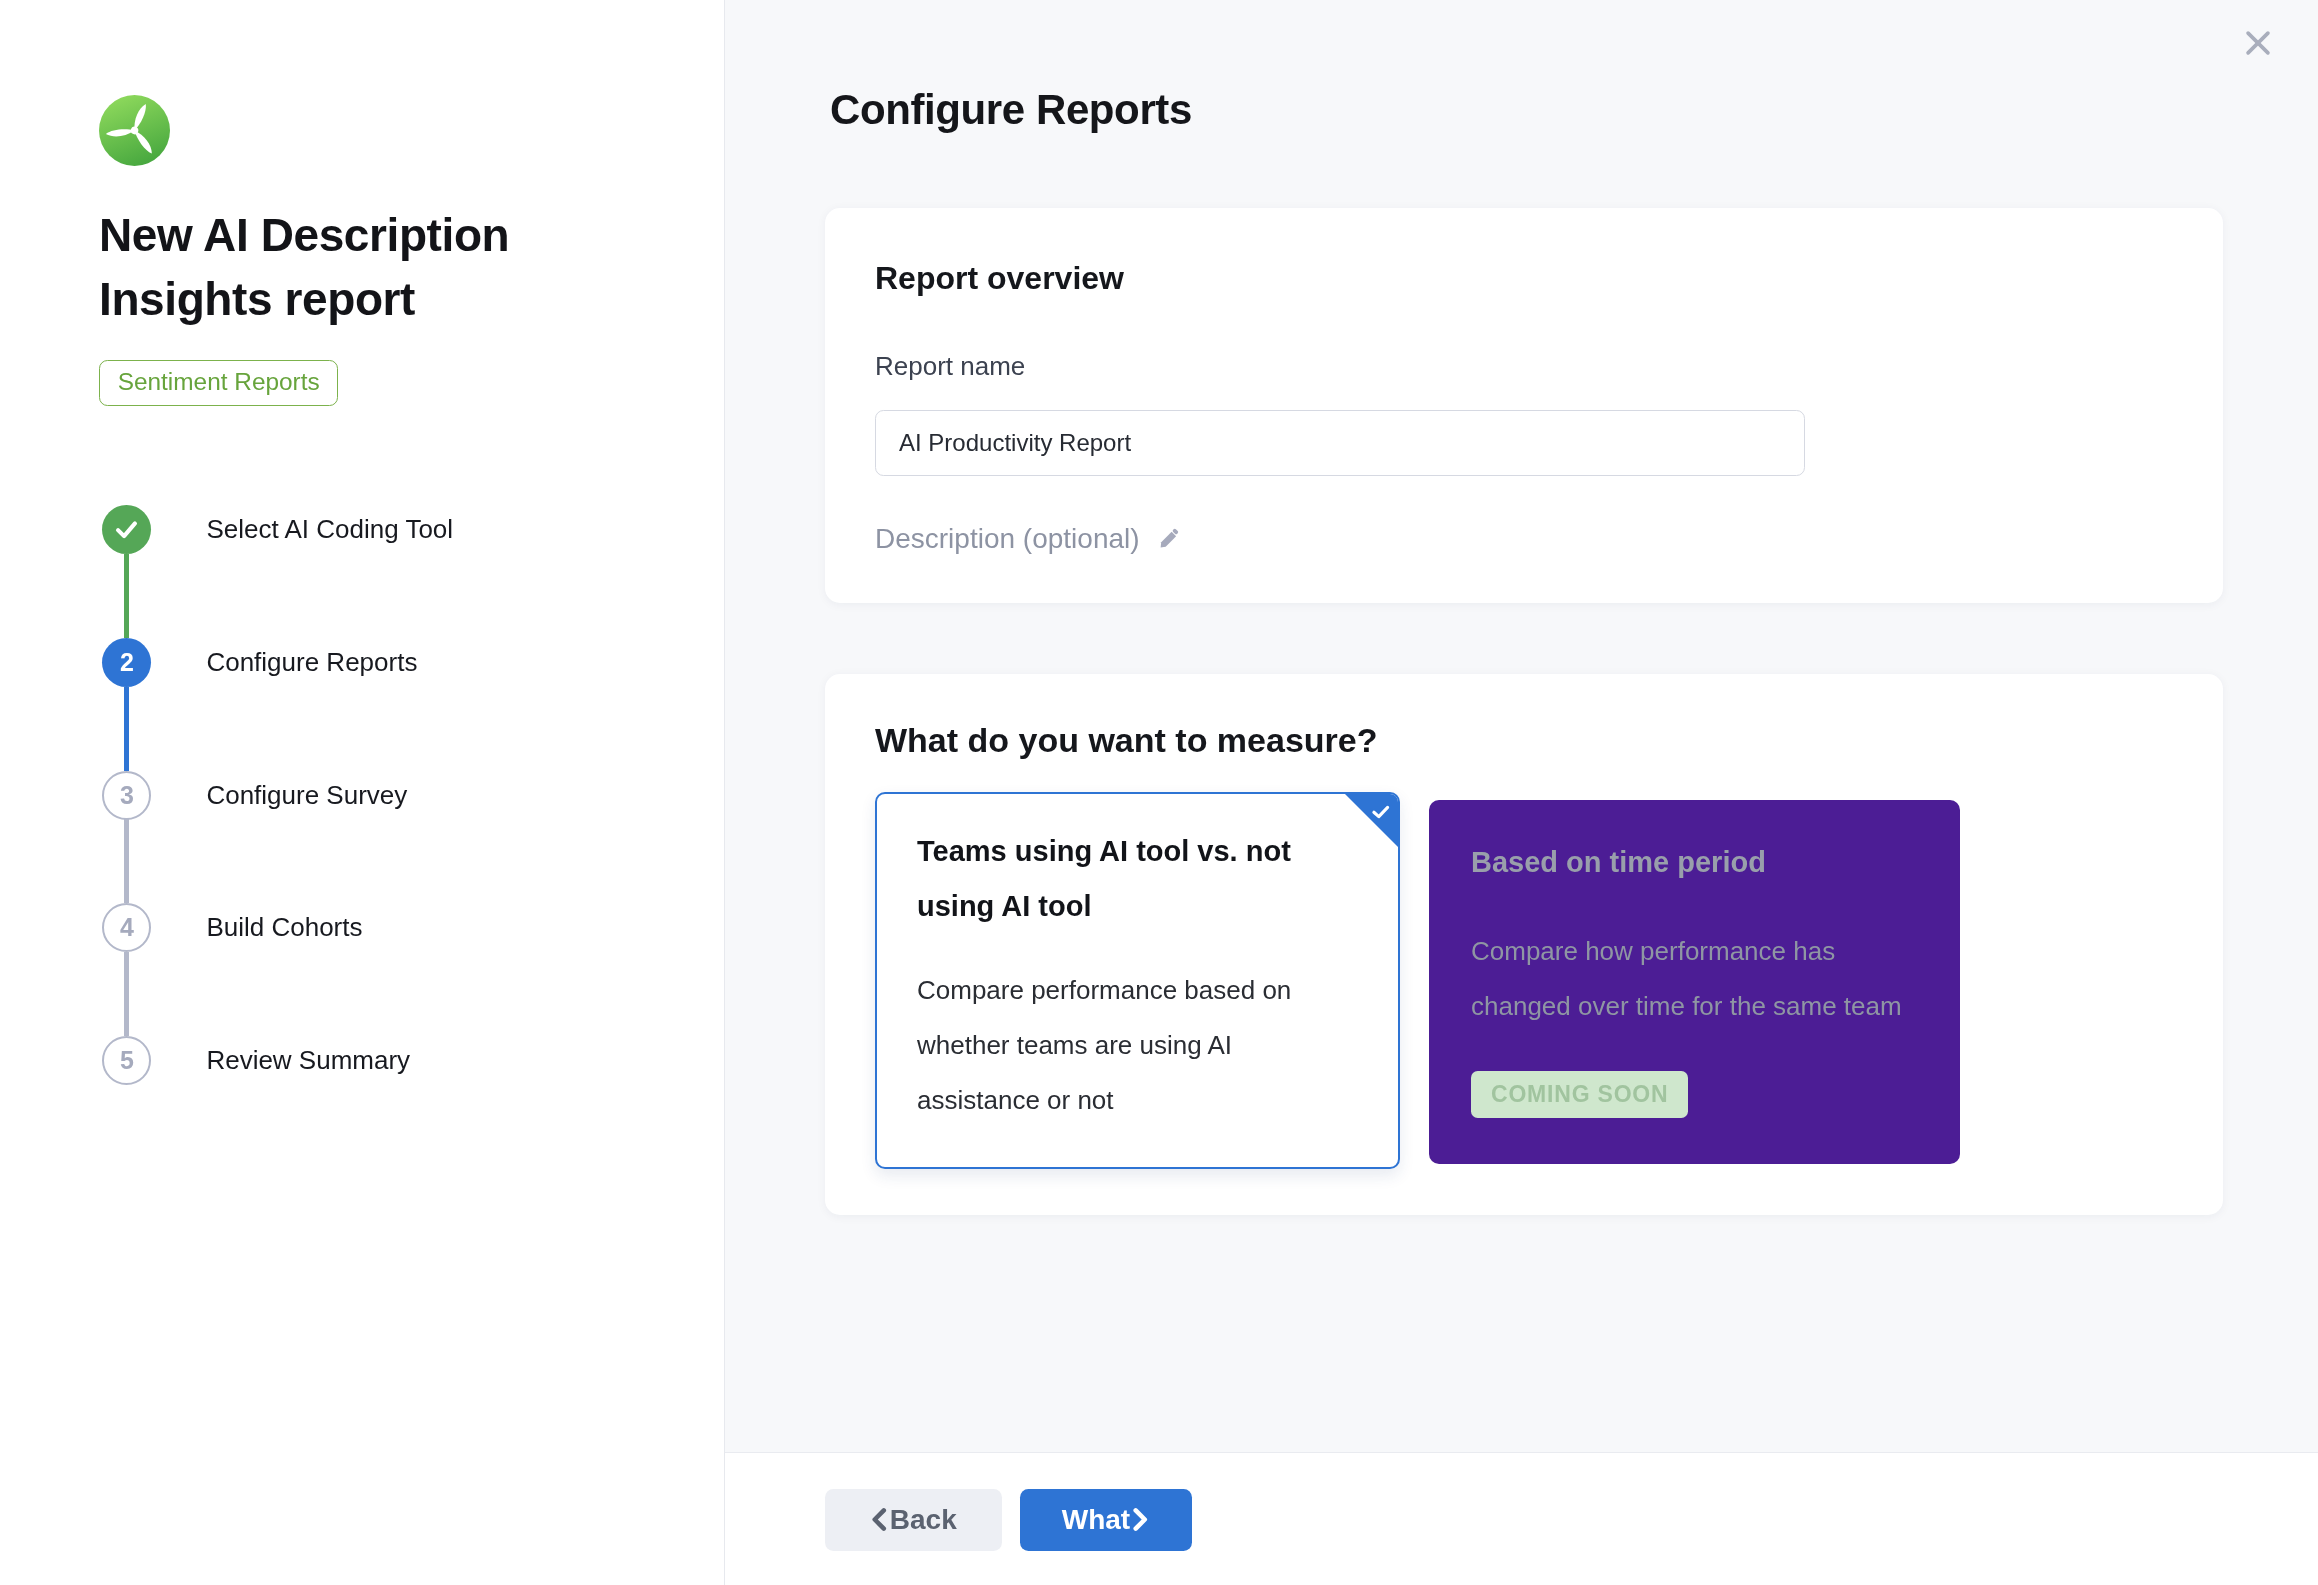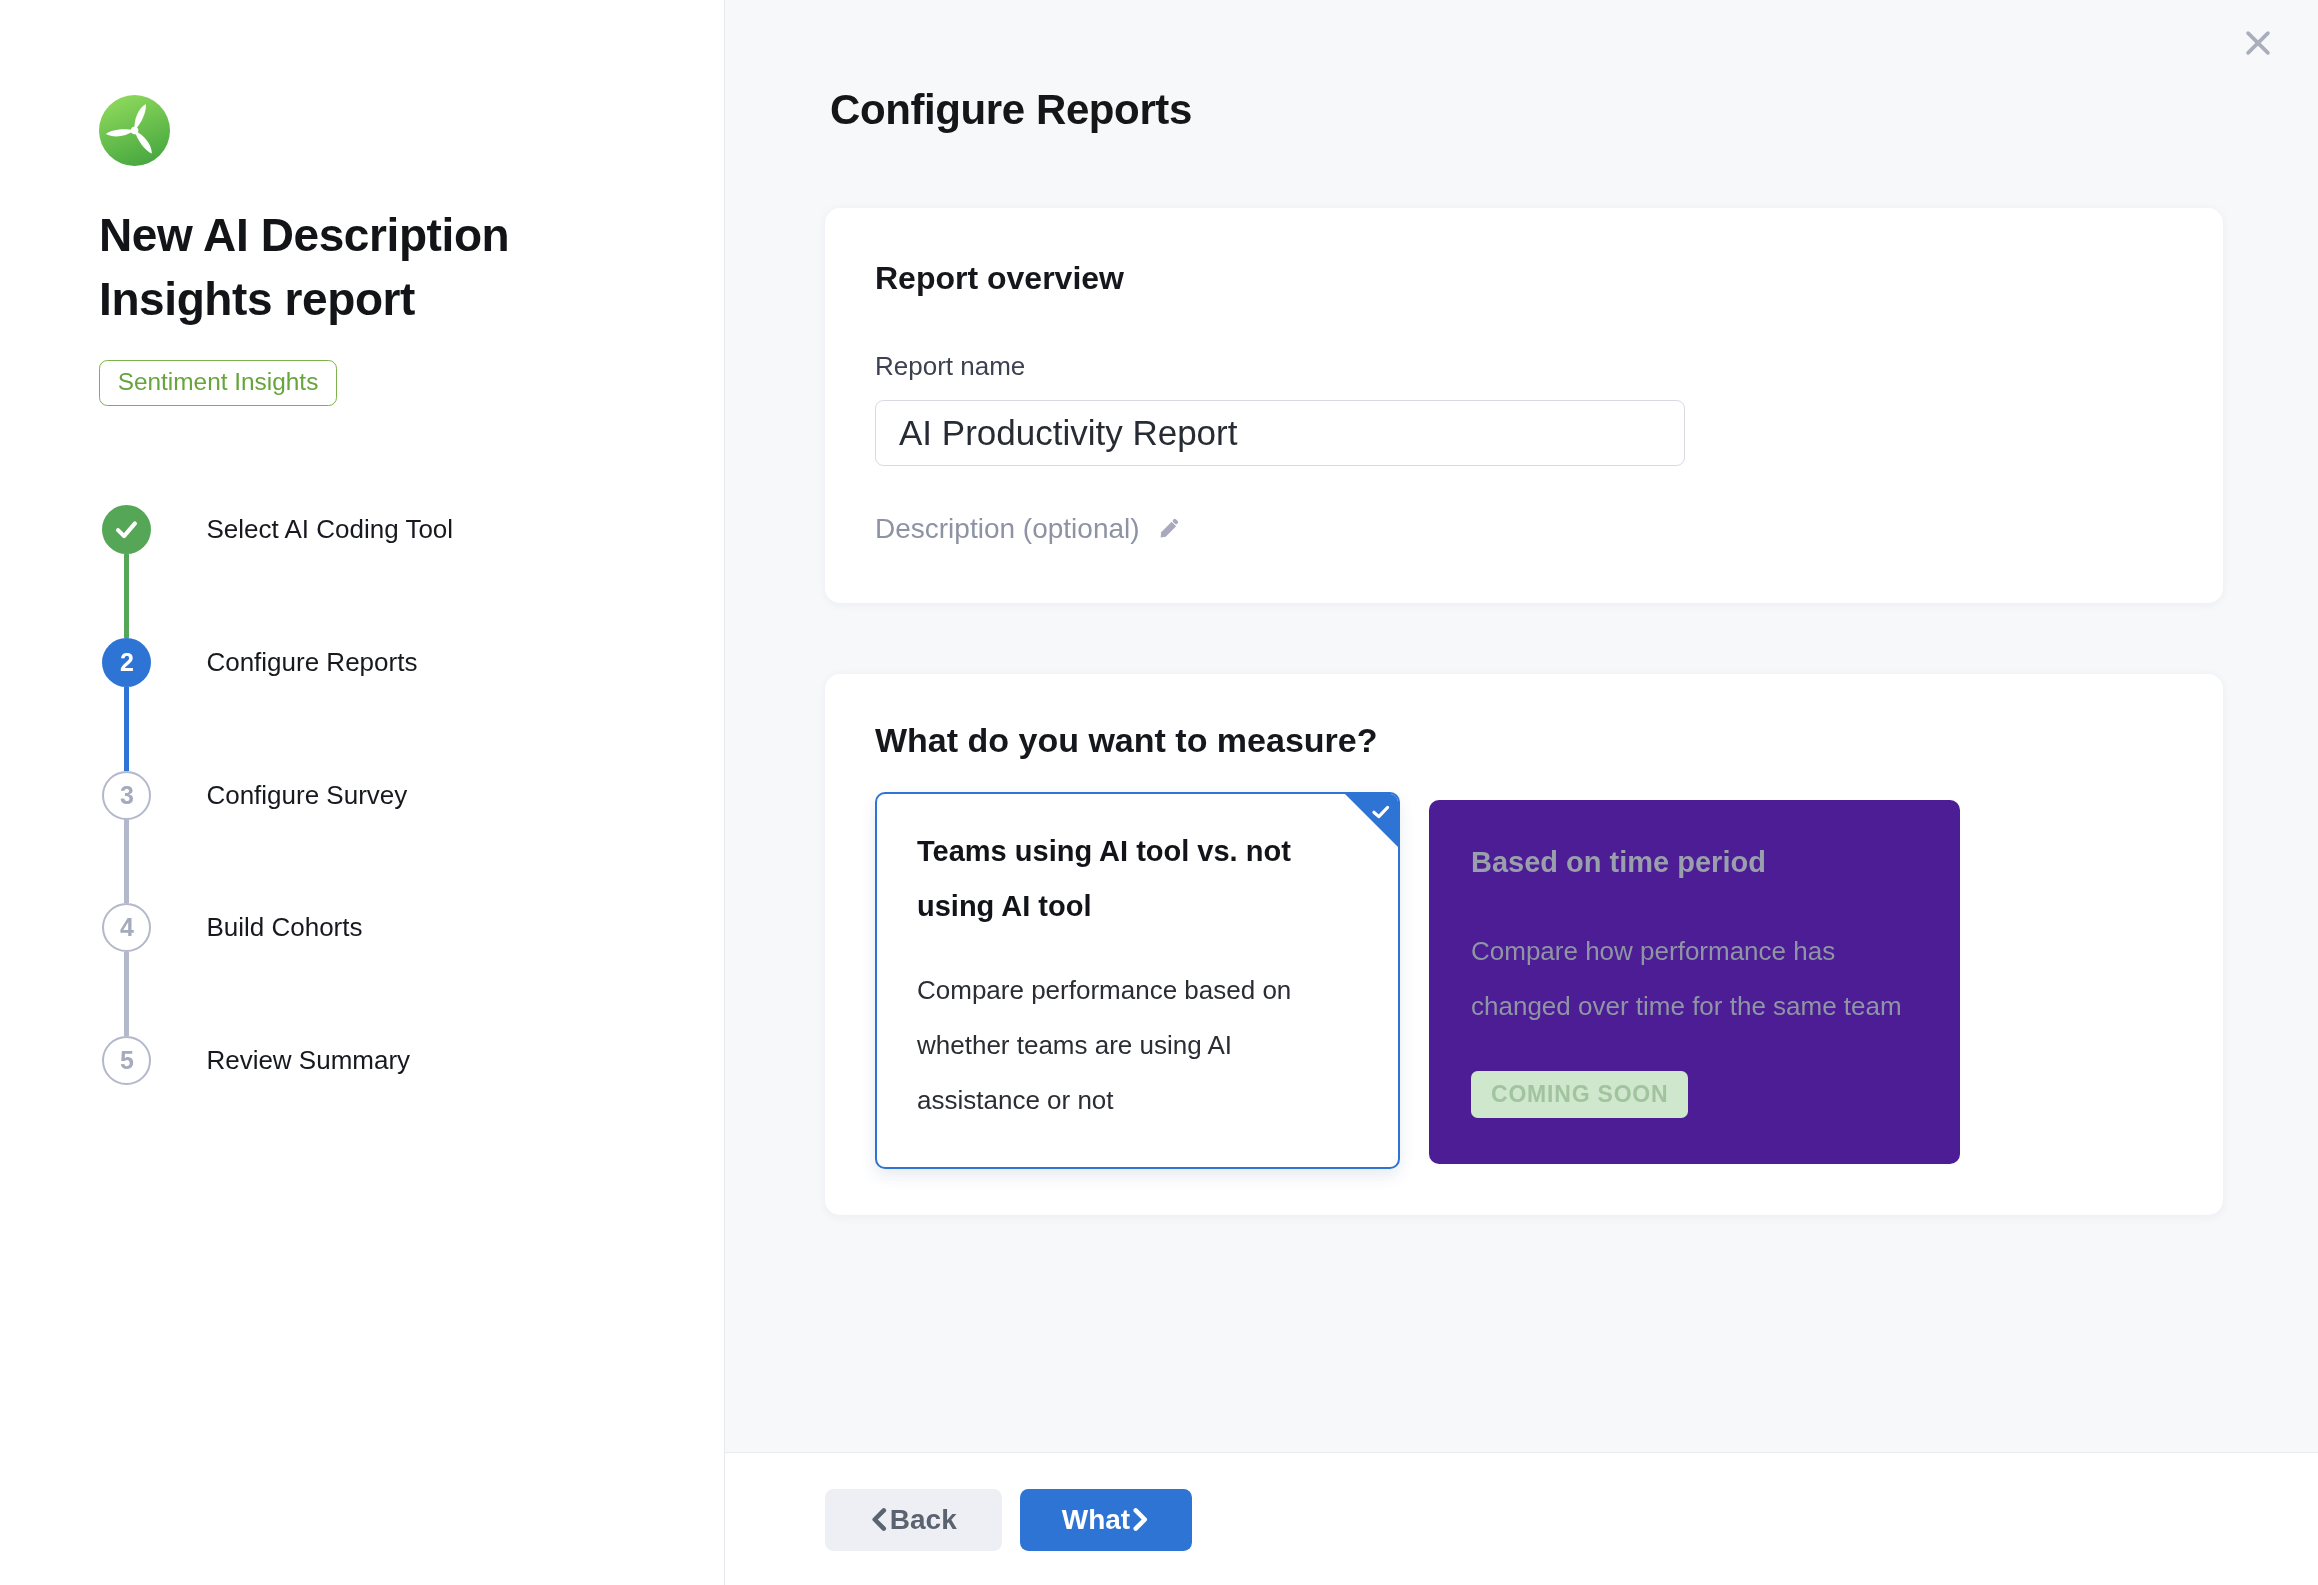--- a/index.html
+++ b/index.html
@@ -73,24 +73,24 @@
     box-shadow: 0 1.7px 10px rgba(25,39,80,0.05);
   }
   .card-overview { top: 208px; height: 395px; padding: 52px 50px 10px 50px; }
   .card-measure  { top: 674px; height: 541px; padding: 47px 50px 4px 50px; }
 
   .card-h { font-size: 32px; font-weight: 700; color: #15171c; }
   .card-measure .card-h { font-size: 34px; }
 
   .field-label { margin-top: 54px; font-size: 26px; color: #3c4250; }
   .name-input {
-    display: block; margin-top: 18px; width: 810px; height: 66px;
+    display: block; margin-top: 28px; width: 930px; height: 66px;
     border: 1.7px solid #d6d9e2; border-radius: 8.4px; background: #ffffff;
     font-family: "Liberation Sans", sans-serif;
-    font-size: 35px; color: #272b33; padding: 0 23px; outline: none;
+    font-size: 24px; color: #272b33; padding: 0 23px; outline: none;
   }
   .desc-row { margin-top: 47px; display: flex; align-items: center; gap: 15px; cursor: pointer; }
   .desc-label { font-size: 28px; color: #8d93a3; }
 
   .options { display: flex; margin-top: 32px; }
   .option {
     position: relative; border-radius: 10px;
   }
   .option-a {
     width: 525px; height: 377px;
@@ -150,21 +150,21 @@
       <g transform="translate(42,42) rotate(18)" fill="#ffffff">
         <path d="M0,0 C -5,-12 -4,-26 3,-34 C 7,-26 5,-10 0,0 Z"></path>
         <path d="M0,0 C -5,-12 -4,-26 3,-34 C 7,-26 5,-10 0,0 Z" transform="rotate(120)"></path>
         <path d="M0,0 C -5,-12 -4,-26 3,-34 C 7,-26 5,-10 0,0 Z" transform="rotate(240)"></path>
         <circle cx="0" cy="0" r="4.5"></circle>
       </g>
     </svg>
 
     <h1 class="sidebar-title">New AI Description Insights report</h1>
 
-    <span class="sidebar-badge">Sentiment Insights</span>
+    <span class="sidebar-badge">Sentiment Reports</span>
 
     <nav class="stepper">
       <div class="conn green" style="top:49px"></div>
       <div class="conn blue" style="top:182px"></div>
       <div class="conn gray" style="top:314px"></div>
       <div class="conn gray" style="top:447px"></div>
 
       <div class="step" style="top:0">
         <div class="dot done">
           <svg width="29" height="29" viewBox="0 0 24 24">

